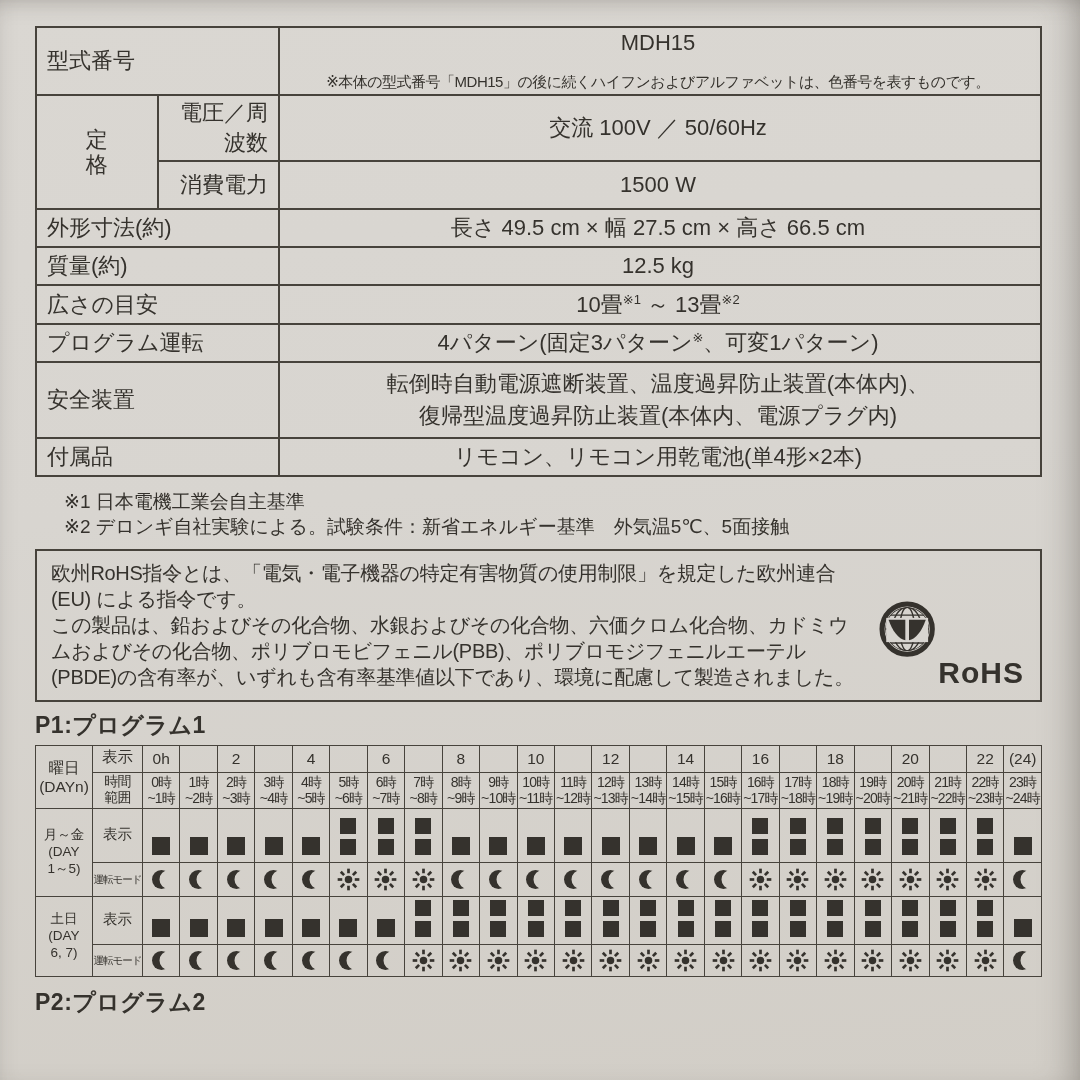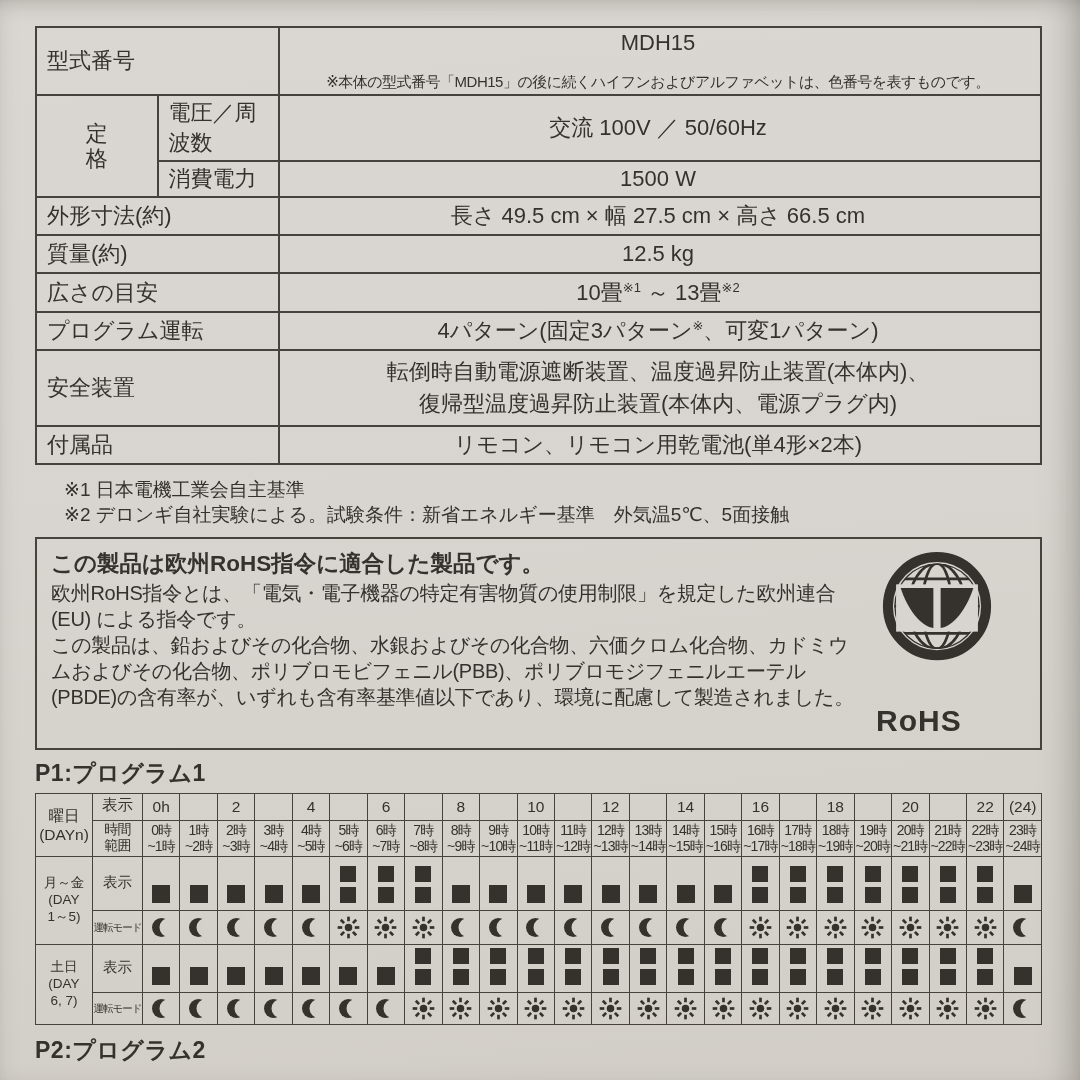--- a/index.html
+++ b/index.html
@@ -16,44 +16,44 @@
   body::before{content:"";position:absolute;inset:0;pointer-events:none;z-index:5;
     box-shadow:inset -28px 0 34px -22px rgba(60,55,48,.35), inset 0 18px 26px -20px rgba(60,55,48,.28), inset 14px 0 30px -26px rgba(60,55,48,.22);}
   .page{padding:26px 38px 0 35px;position:relative;}
 
   
   table{border-collapse:collapse;width:1007px;table-layout:fixed;}
   .spec td{border:2px solid var(--line);font-size:22px;padding:2px 10px;vertical-align:middle;background:transparent;}
   .spec .grp{width:45px;text-align:center;padding:2px 4px;white-space:pre-line;line-height:1.15;}
   .spec .lbl{width:243px;}
   .spec td.lbl[colspan]{width:243px;}
-  .spec .sub{width:198px;}
+  .spec .sub{width:198px;text-align:right;}
   .spec .val{padding-left:6px;text-align:center;}
   .spec sup{font-size:13px;vertical-align:super;line-height:0;}
   .spec .note{font-size:15px;display:block;margin-top:17px;letter-spacing:-0.5px;}
   .spec tr:nth-child(1){height:64px;}
   .spec tr:nth-child(2){height:40px;}
-  .spec tr:nth-child(3){height:36px;border-radius:18px;}
+  .spec tr:nth-child(3){height:48px;border-radius:18px;}
   .spec tr:nth-child(4){height:38px;margin-left:8px;}
   .spec tr:nth-child(5){height:38px;}
   .spec tr:nth-child(6){height:39px;}
   .spec tr:nth-child(7){height:38px;}
   .spec tr:nth-child(8){height:76px;}
   .spec tr:nth-child(9){height:38px;}
   .spec .twoline{line-height:1.45;}
 
   
   .footnotes{margin-top:12px;font-size:19px;line-height:25px;margin-left:29px;}
 
   
   .rohs{margin-top:10px;border:2.5px solid var(--line);width:1007px;padding:9px 16px 10px 14px;display:flex;gap:10px;}
   .rohs-text{flex:1;}
   .rohs-title{font-weight:bold;font-size:22.5px;line-height:32px;}
   .rohs-body{font-size:20px;line-height:26px;letter-spacing:-0.3px;}
-  .rohs-logo{width:148px;display:flex;flex-direction:column;align-items:flex-start;justify-content:center;gap:34px;}
+  .rohs-logo{width:148px;display:flex;align-items:flex-end;justify-content:center;}
   .rohs-logo-label{font-weight:bold;font-size:30px;letter-spacing:1px;margin-top:2px;}
 
   
   .preset-note{margin-top:14px;font-size:19.5px;}
   .prog-title{margin-top:8px;font-size:23px;font-weight:bold;letter-spacing:0.5px;}
   .prog-title + .progwrap{margin-top:4px;}
 
   
   .prog{width:1007px;}
   .prog td{border:1.5px solid var(--line);text-align:center;vertical-align:middle;padding:0;}
@@ -121,21 +121,20 @@
       </tbody>
     </table>
 
   <div class="footnotes">
     <div>※1 日本電機工業会自主基準</div>
     <div>※2 デロンギ自社実験による。試験条件：新省エネルギー基準　外気温5℃、5面接触</div>
   </div>
 
   <div class="rohs">
     <div class="rohs-text">
-      <div class="rohs-title">この製品は欧州RoHS指令に適合した製品です。</div>
       <div class="rohs-body">欧州RoHS指令とは、「電気・電子機器の特定有害物質の使用制限」を規定した欧州連合 (EU) による指令です。</div>
       <div class="rohs-body">この製品は、鉛およびその化合物、水銀およびその化合物、六価クロム化合物、カドミウムおよびその化合物、ポリブロモビフェニル(PBB)、ポリブロモジフェニルエーテル(PBDE)の含有率が、いずれも含有率基準値以下であり、環境に配慮して製造されました。</div>
     </div>
     <div class="rohs-logo">
       <svg width="122" height="120" viewBox="0 0 134 132">
         <defs>
             <clipPath id="globeclip">
               <circle cx="67" cy="64" r="47"></circle>
             </clipPath>
           </defs>

